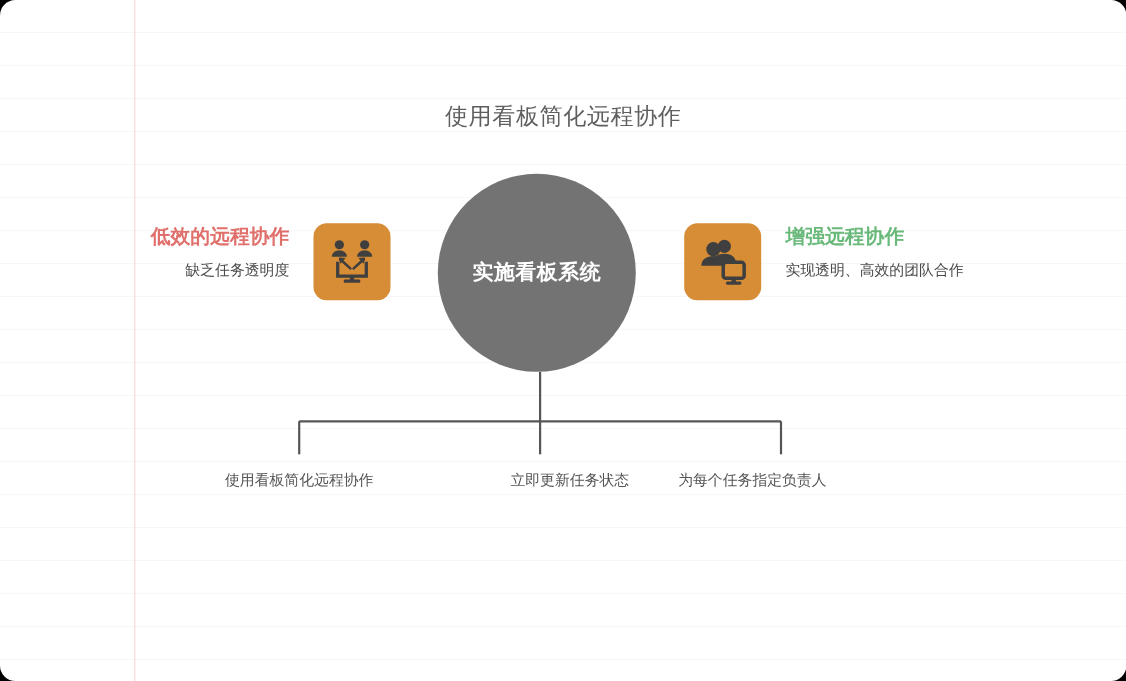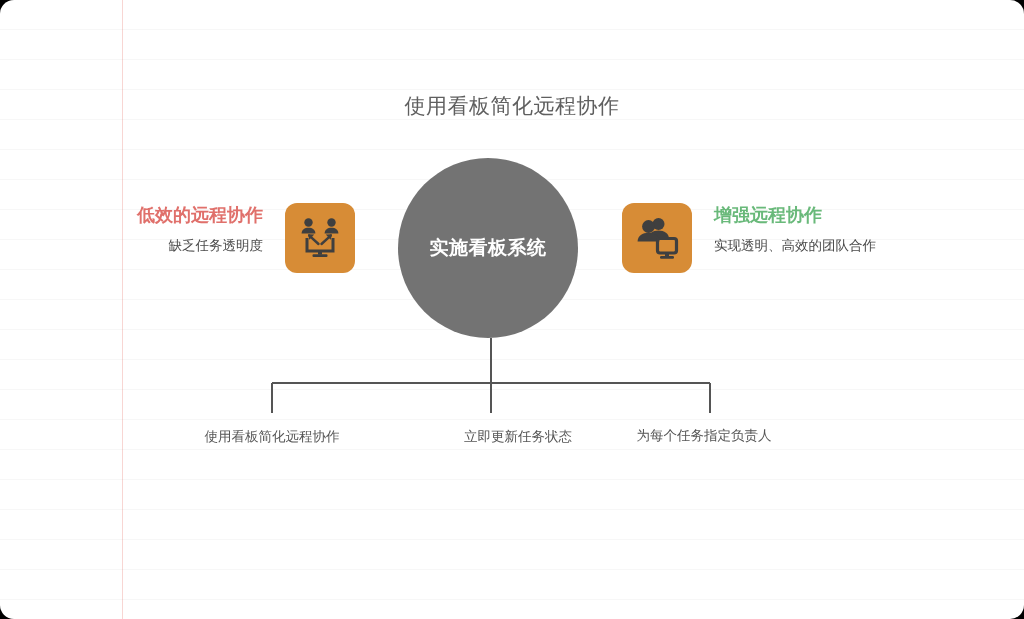--- a/index.html
+++ b/index.html
@@ -139,21 +139,21 @@
   .leaf-label {
     position: absolute;
     top: 427px;
     font-size: 13.5px;
     line-height: 1.55;
     color: #555555;
     text-align: center;
   }
   #leaf-0 { left: 192px; width: 160px; }
   #leaf-1 { left: 412px; width: 160px; text-align: right; }
-  #leaf-2 { left: 624px; width: 160px; font-family: Liberation Mono, monospace; }
+  #leaf-2 { left: 604px; width: 160px; }
 </style>
 </head>
 <body>
 
 <div id="page">
 
   <div id="ruled-lines"></div>
   <div id="margin-rule"></div>
 
   <div id="diagram">

